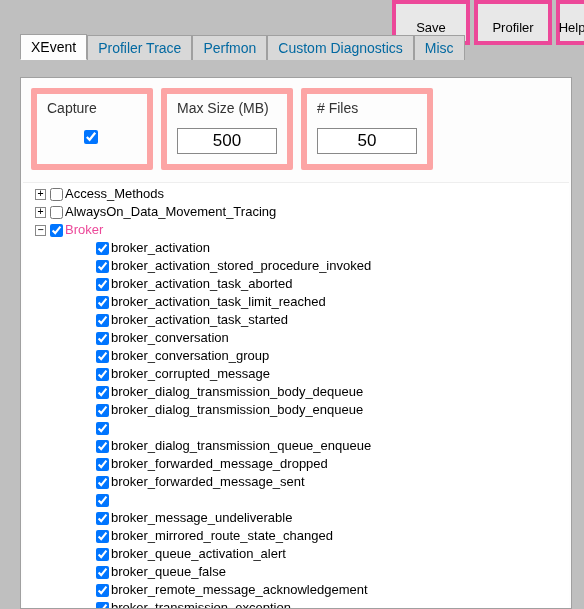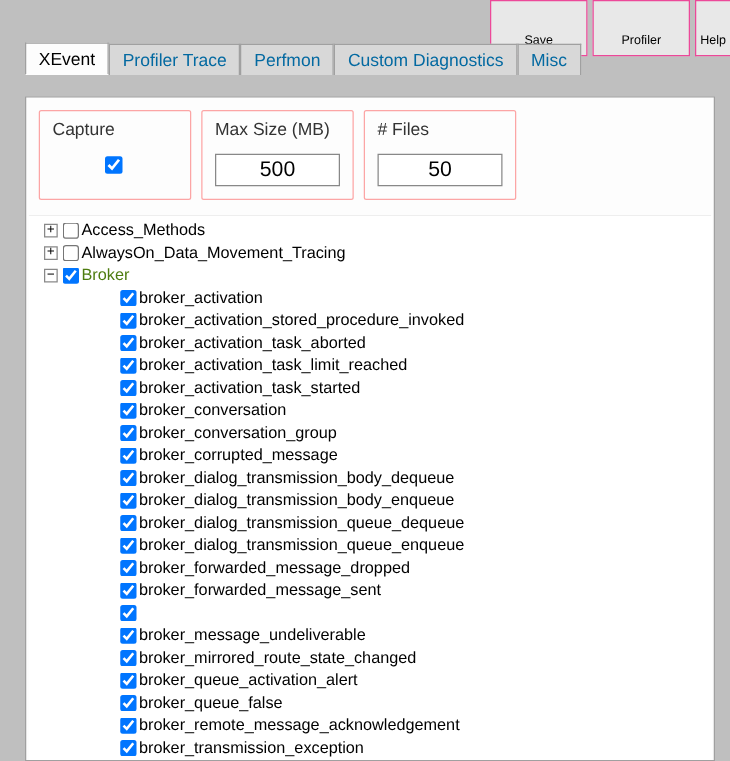--- a/index.html
+++ b/index.html
@@ -14,28 +14,28 @@
   }
   
   .toolbar {
     position: absolute;
     top: 0; right: 0;
     height: 45px;
     display: flex;
     align-items: stretch;
   }
   .toolbar-btn {
-    border: 1px solid #ec4899;
+    border: 4px solid #ec4899;
     background: #e8e8e8;
     width: 78px;
     display: flex;
     align-items: flex-end;
     justify-content: center;
     padding-bottom: 6px;
-    font-size: 10px;
+    font-size: 13px;
     cursor: default;
     user-select: none;
   }
   .toolbar-btn + .toolbar-btn { margin-left: 4px; }
   .toolbar-btn:last-child { width: 28px; border-right: none; }
 
   
   .tabstrip {
     position: absolute;
     top: 33px; left: 20px;
@@ -75,21 +75,21 @@
     flex-direction: column;
     overflow: hidden;
   }
 
   .options-row {
     display: flex;
     gap: 8px;
     padding: 10px 10px 12px 10px;
   }
   .option-box {
-    border: 1px solid #fca5a5;
+    border: 6px solid #fca5a5;
     border-radius: 2px;
     padding: 6px 10px 10px 10px;
     display: flex;
     flex-direction: column;
     align-items: center;
     min-width: 122px;
   }
   .option-box .label {
     font-size: 14px;
     color: #333;
@@ -150,21 +150,21 @@
     cursor: default;
     user-select: none;
   }
   .expander.blank { border: none; background: transparent; }
   .cb {
     width: 13px; height: 13px;
     margin: 0 2px 0 0;
     vertical-align: middle;
   }
   .node-label { }
-  .node-label.green { color: #4d7c0f; }
+  .node-label.green { color: #ec4899; }
   .indent { display: inline-block; }
   .lvl0 { width: 8px; }
   .lvl2 { width: 54px; }
 </style>
 </head>
 <body>
 
 <div class="toolbar">
   <div class="toolbar-btn">Save</div>
   <div class="toolbar-btn">Profiler</div>
@@ -271,21 +271,20 @@
         <div class="node">
           <span class="indent lvl2"></span>
           <span class="expander blank"></span>
           <input type="checkbox" class="cb" checked="" style="">
           <span class="node-label">broker_dialog_transmission_body_enqueue</span>
         </div>
         <div class="node">
           <span class="indent lvl2"></span>
           <span class="expander blank"></span>
           <input type="checkbox" class="cb" checked="" style="">
-          <span class="node-label">broker_dialog_transmission_queue_dequeue</span>
         </div>
         <div class="node">
           <span class="indent lvl2"></span>
           <span class="expander blank"></span>
           <input type="checkbox" class="cb" checked="" style="">
           <span class="node-label">broker_dialog_transmission_queue_enqueue</span>
         </div>
         <div class="node">
           <span class="indent lvl2"></span>
           <span class="expander blank"></span>

